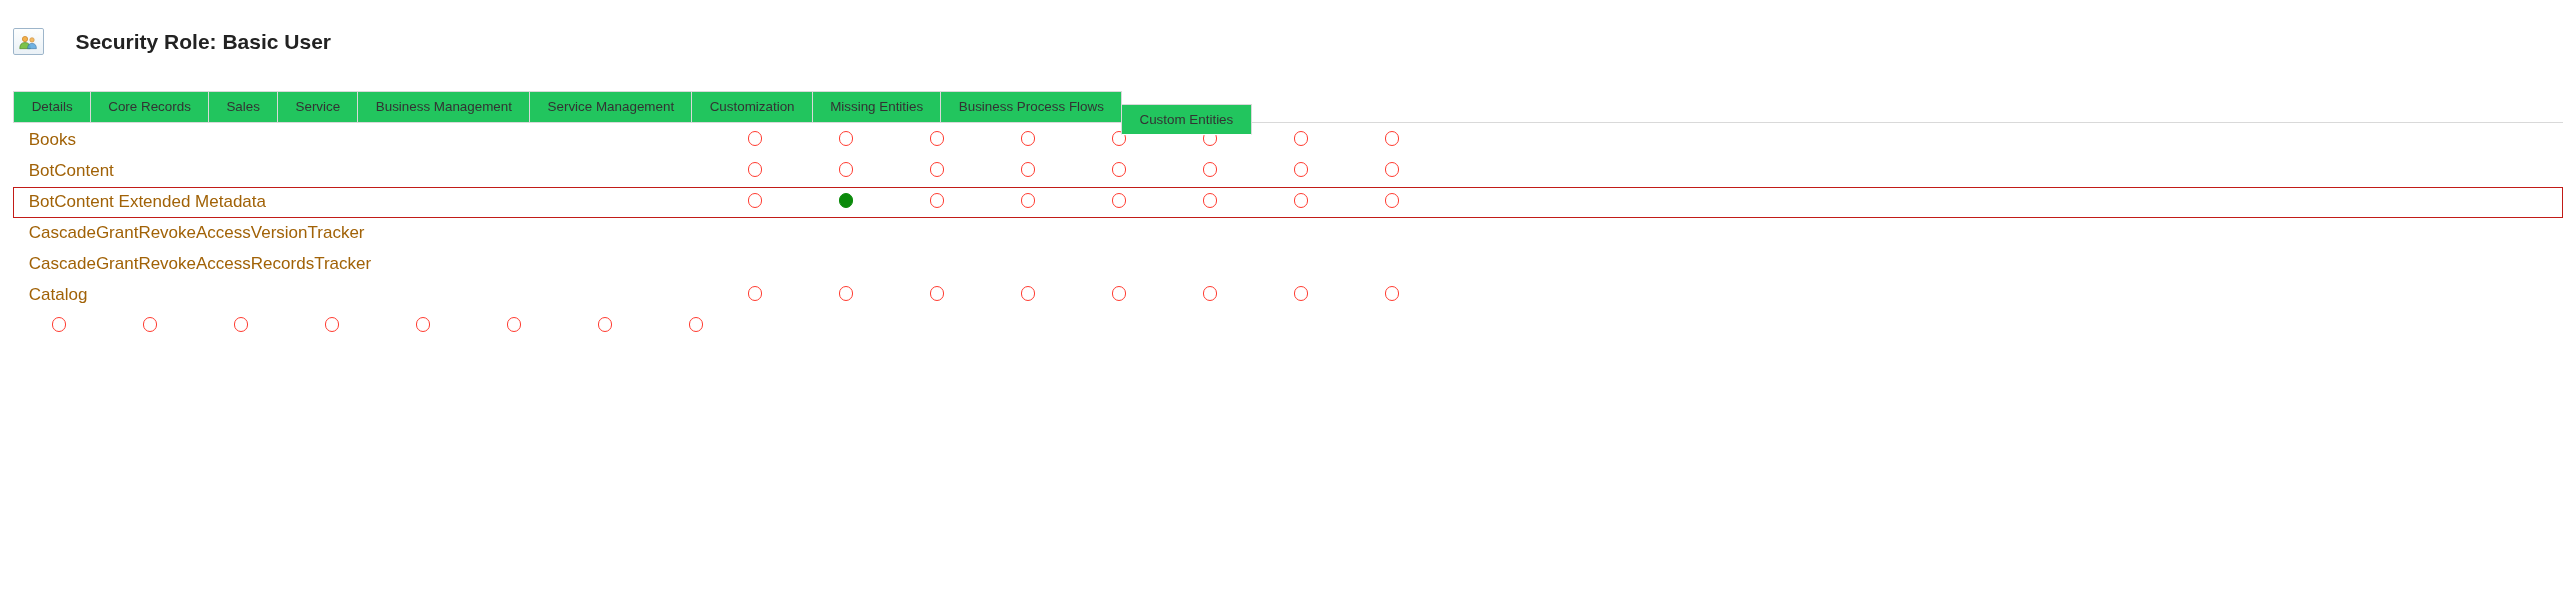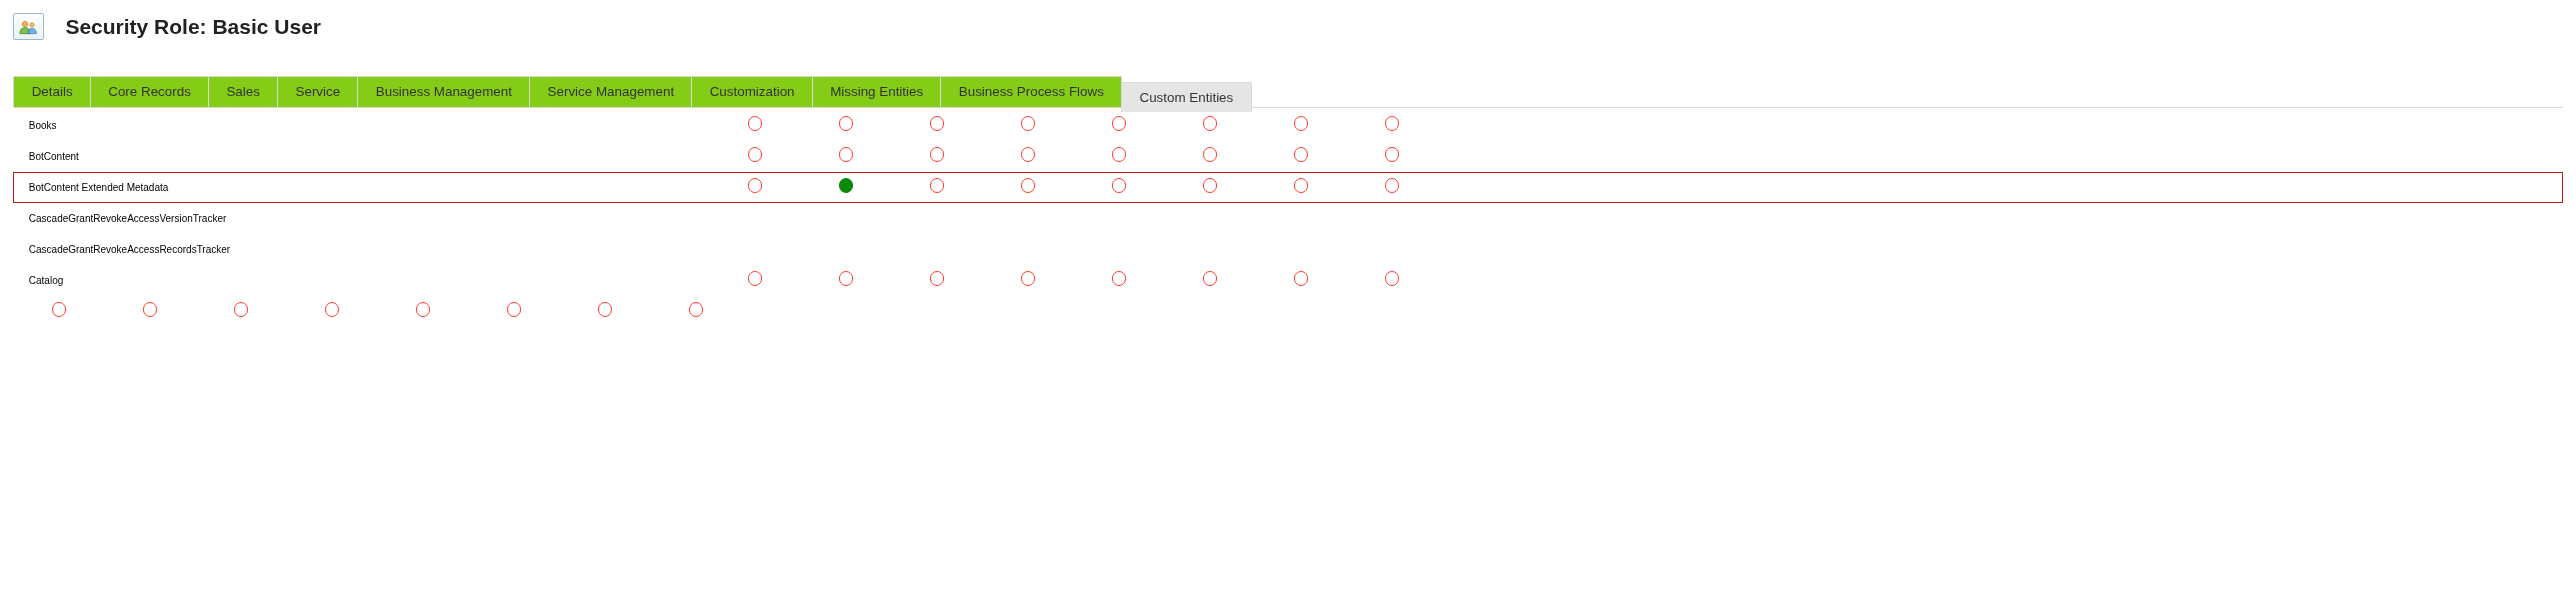--- a/index.html
+++ b/index.html
@@ -9,22 +9,23 @@
       background: #fff;
       color: #333;
       font-size: 14.4px;
     }
     .page {
       padding: 13.4px 13.4px 0 13.4px;
     }
     .header {
       display: flex;
       align-items: center;
-      gap: 21px;
+      gap: 31px;
       margin-bottom: 36px;
+      margin-top: 15px;
     }
     .header-icon {
       width: 31px;
       height: 27px;
       border: 1px solid #9db5ca;
       background: linear-gradient(#fdfefe, #eaf1f6);
       border-radius: 1.9px;
       position: relative;
       display:flex;
       align-items:center;
@@ -36,52 +37,52 @@
       font-weight: 700;
       color: #222;
     }
     .tabs {
       display: flex;
       border-bottom: 1px solid #d9d9d9;
       margin-top: 3.8px;
     }
     .tab {
       padding: 6.7px 17.3px;
-      background: #84cc16;
+      background: #22c55e;
       border: 1px solid #d9d9d9;
       border-bottom: none;
       margin-right: -1px;
       font-size: 13.4px;
       color: #333;
       cursor: pointer;
       position: relative;
     }
     .tab.active {
-      background: #e5e5e5;
+      background: #22c55e;
       border-bottom: 1px solid #fff;
-      top: 6px;
+      top: 13px;
     }
     .grid {
       margin-top: 1.9px;
     }
     .row {
       display: flex;
       align-items: center;
       min-height: 31px;
       padding: 1.9px 0;
     }
     .row.highlight {
       outline: 1.9px solid #c21b17;
       outline-offset: -1px;
     }
     .entity-cell {
       flex: 0 0 696px;
       padding-left: 15.4px;
-      font-size: 10px;
-      color: #000000;
+      font-size: 17px;
+      color: #a16207;
     }
     .perm-cell {
       width: 91px;
       text-align: center;
     }
     .circ {
       display: inline-block;
       width: 14.4px;
       height: 14.4px;
       border-radius: 50%;

